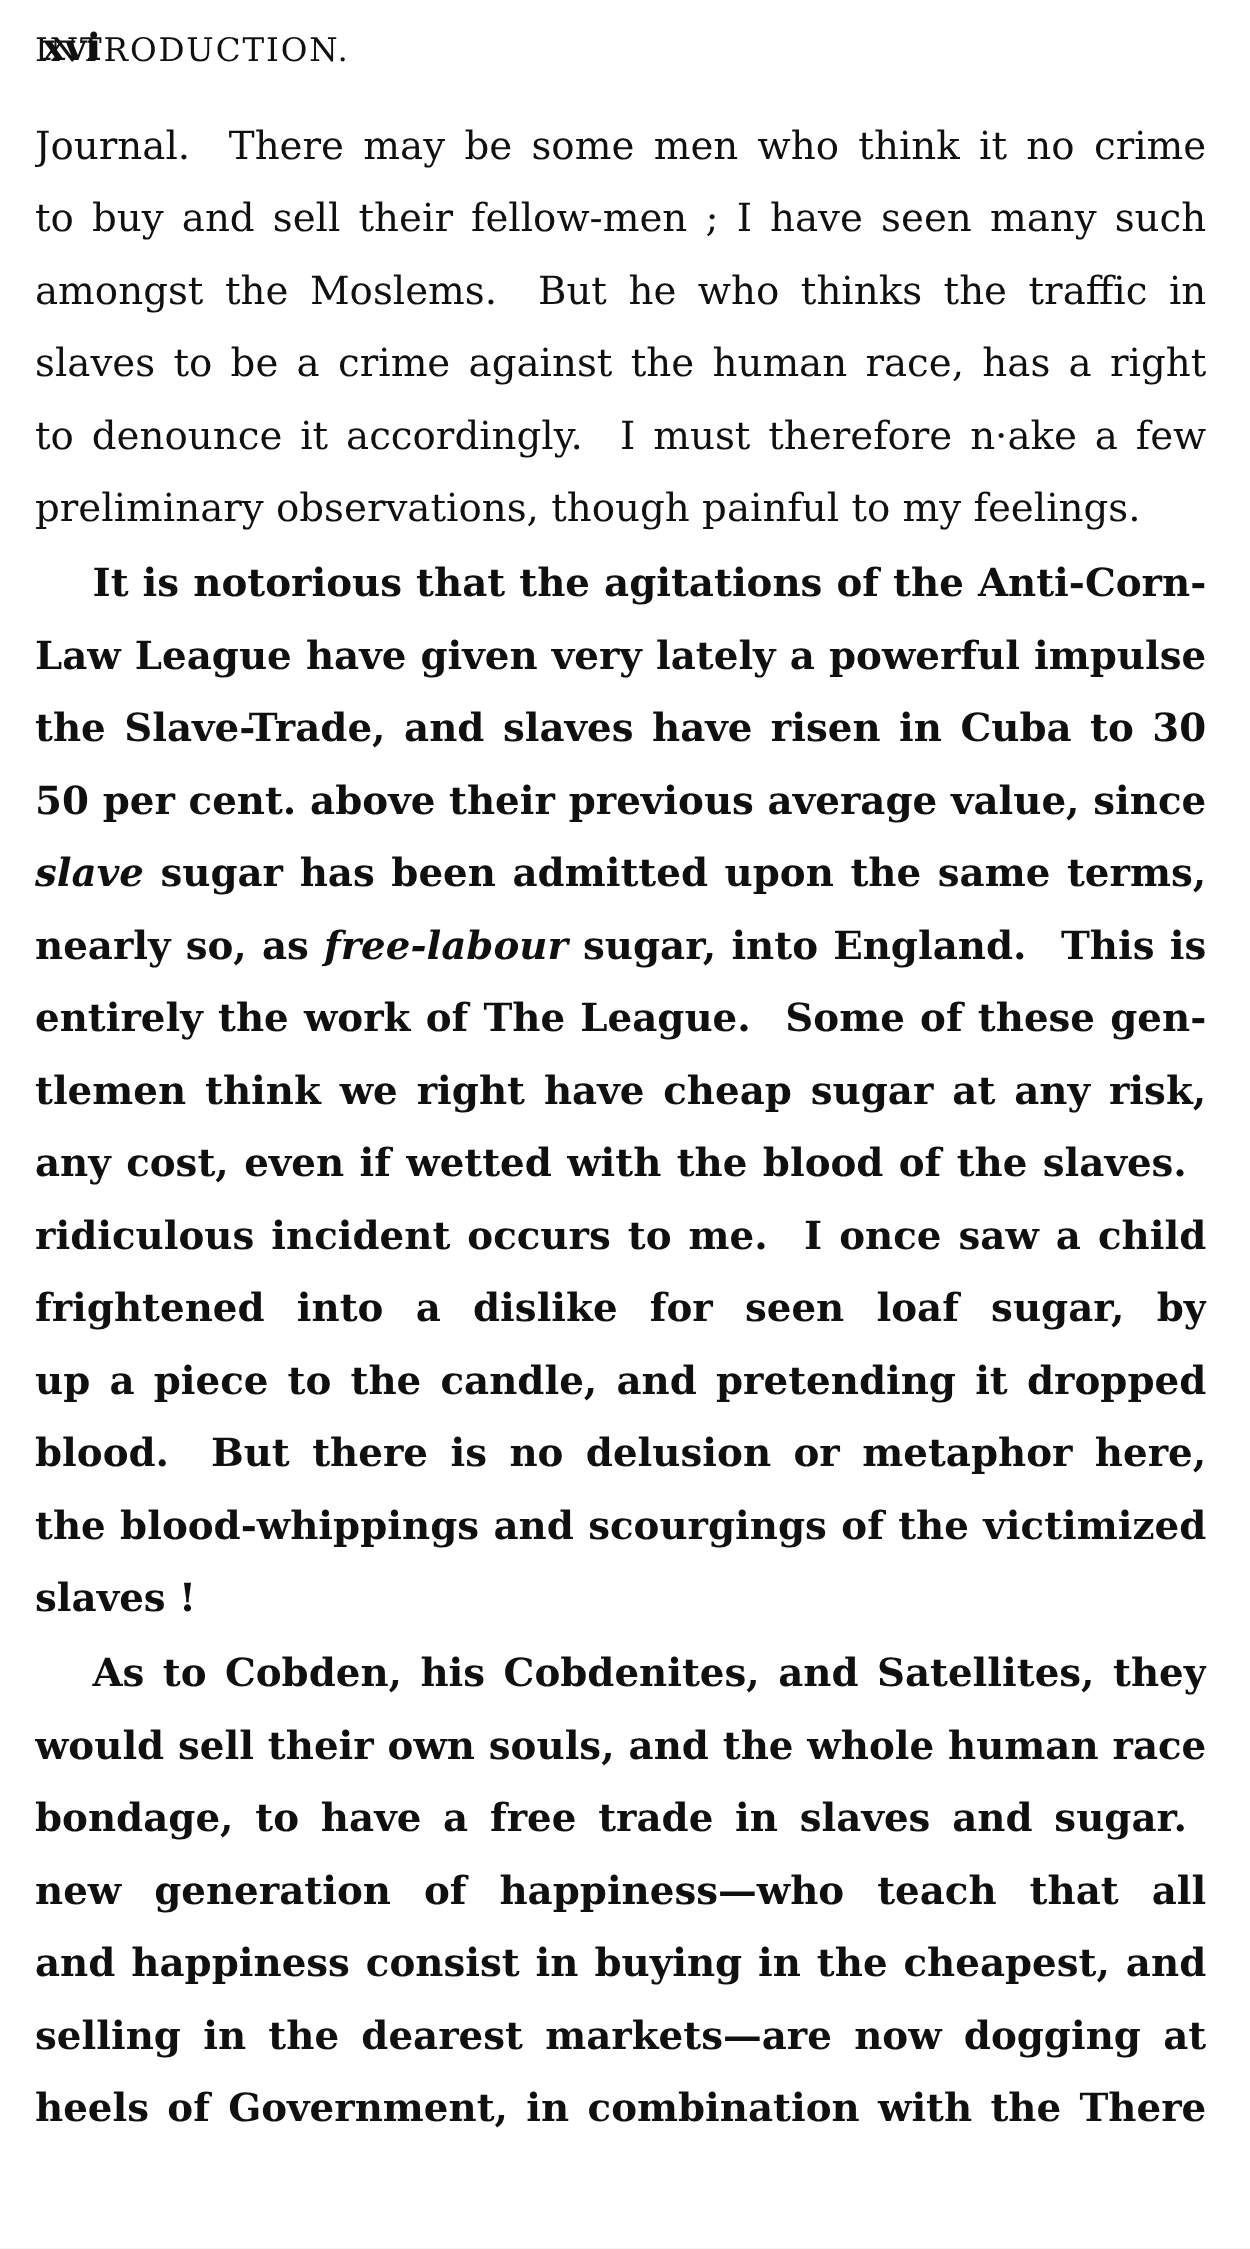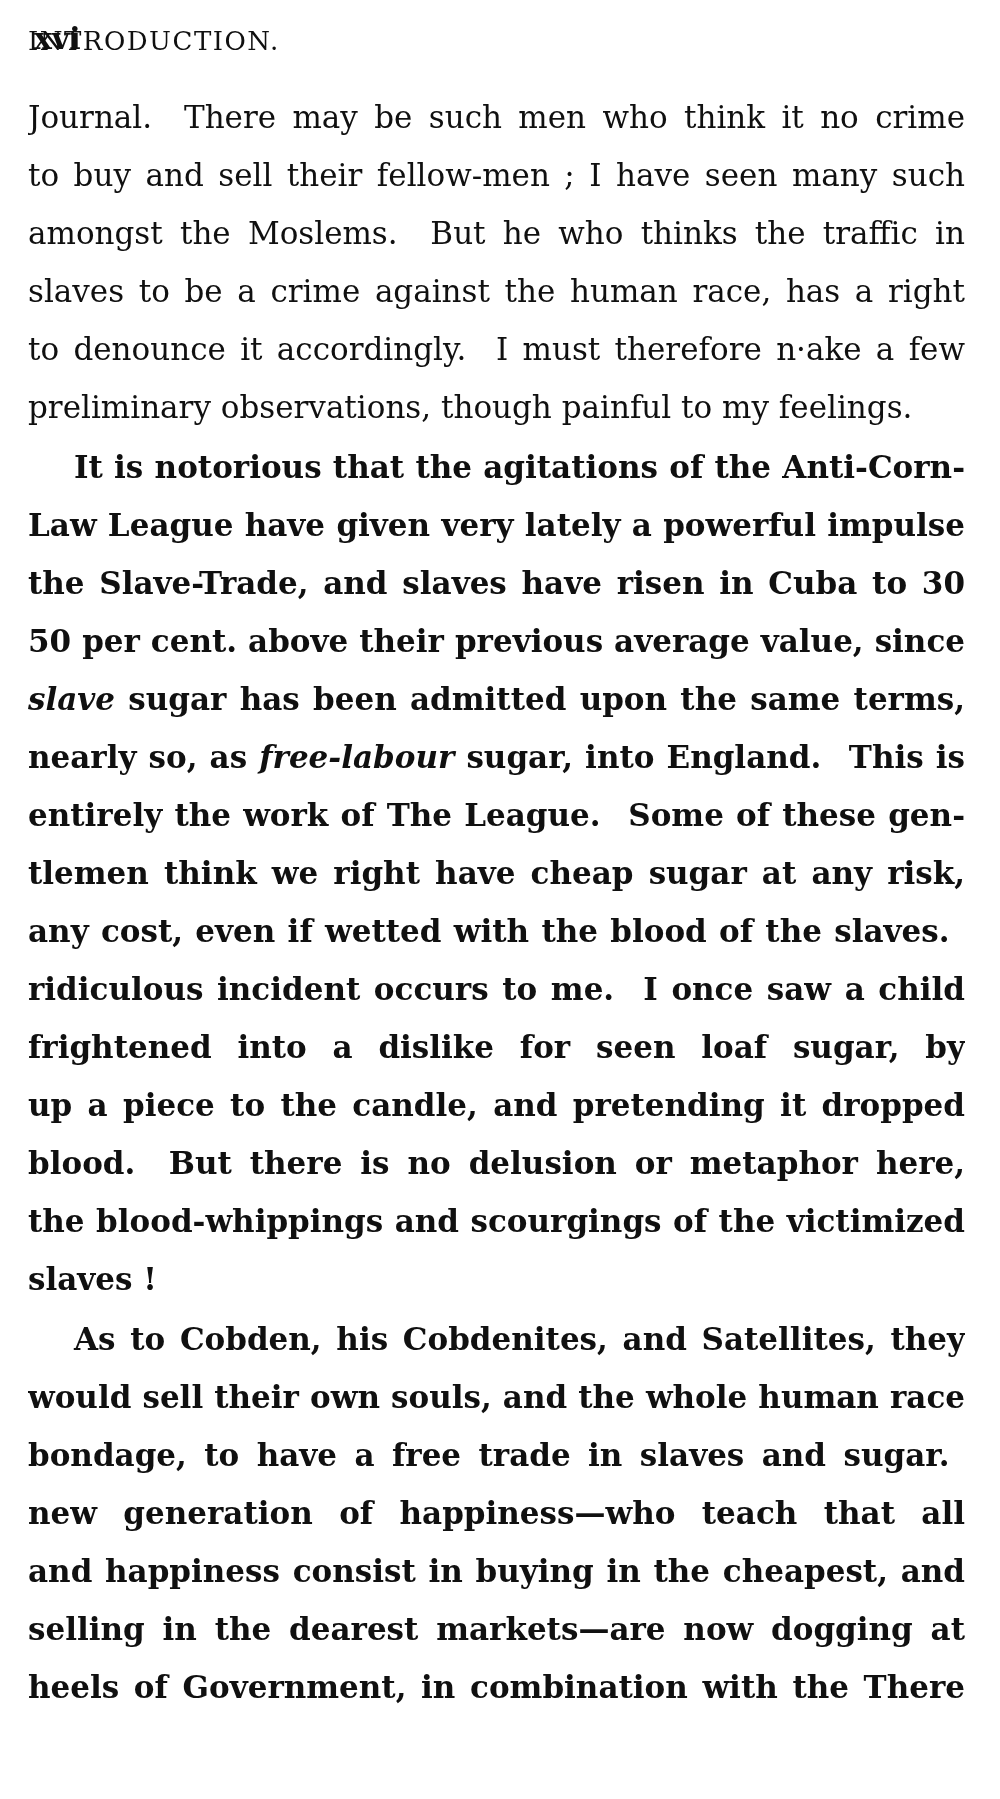--- a/index.html
+++ b/index.html
@@ -57,21 +57,21 @@
 </head>
 <body>
 
 <div class="page">
   <div class="page-header">
     <span class="page-number">xvi</span>
     <span class="running-header">INTRODUCTION.</span>
   </div>
   <div class="page-body">
       <div class="paragraph">
-        <div class="line"><span>Journal.  There may be such men who think it no crime</span></div>
+        <div class="line"><span>Journal.  There may be some men who think it no crime</span></div>
         <div class="line"><span>to buy and sell their fellow-men ; I have seen many such</span></div>
         <div class="line"><span>amongst the Moslems.  But he who thinks the traffic in</span></div>
         <div class="line"><span>slaves to be a crime against the human race, has a right</span></div>
         <div class="line"><span>to denounce it accordingly.  I must therefore n·ake a few</span></div>
         <div class="line no-justify"><span>preliminary observations, though painful to my feelings.</span></div>
       </div>
       <div class="paragraph">
         <div class="line indent"><span>It is notorious that the agitations of the Anti-Corn-</span></div>
         <div class="line"><span>Law League have given very lately a powerful impulse to</span></div>
         <div class="line"><span>the Slave-Trade, and slaves have risen in Cuba to 30 and</span></div>

